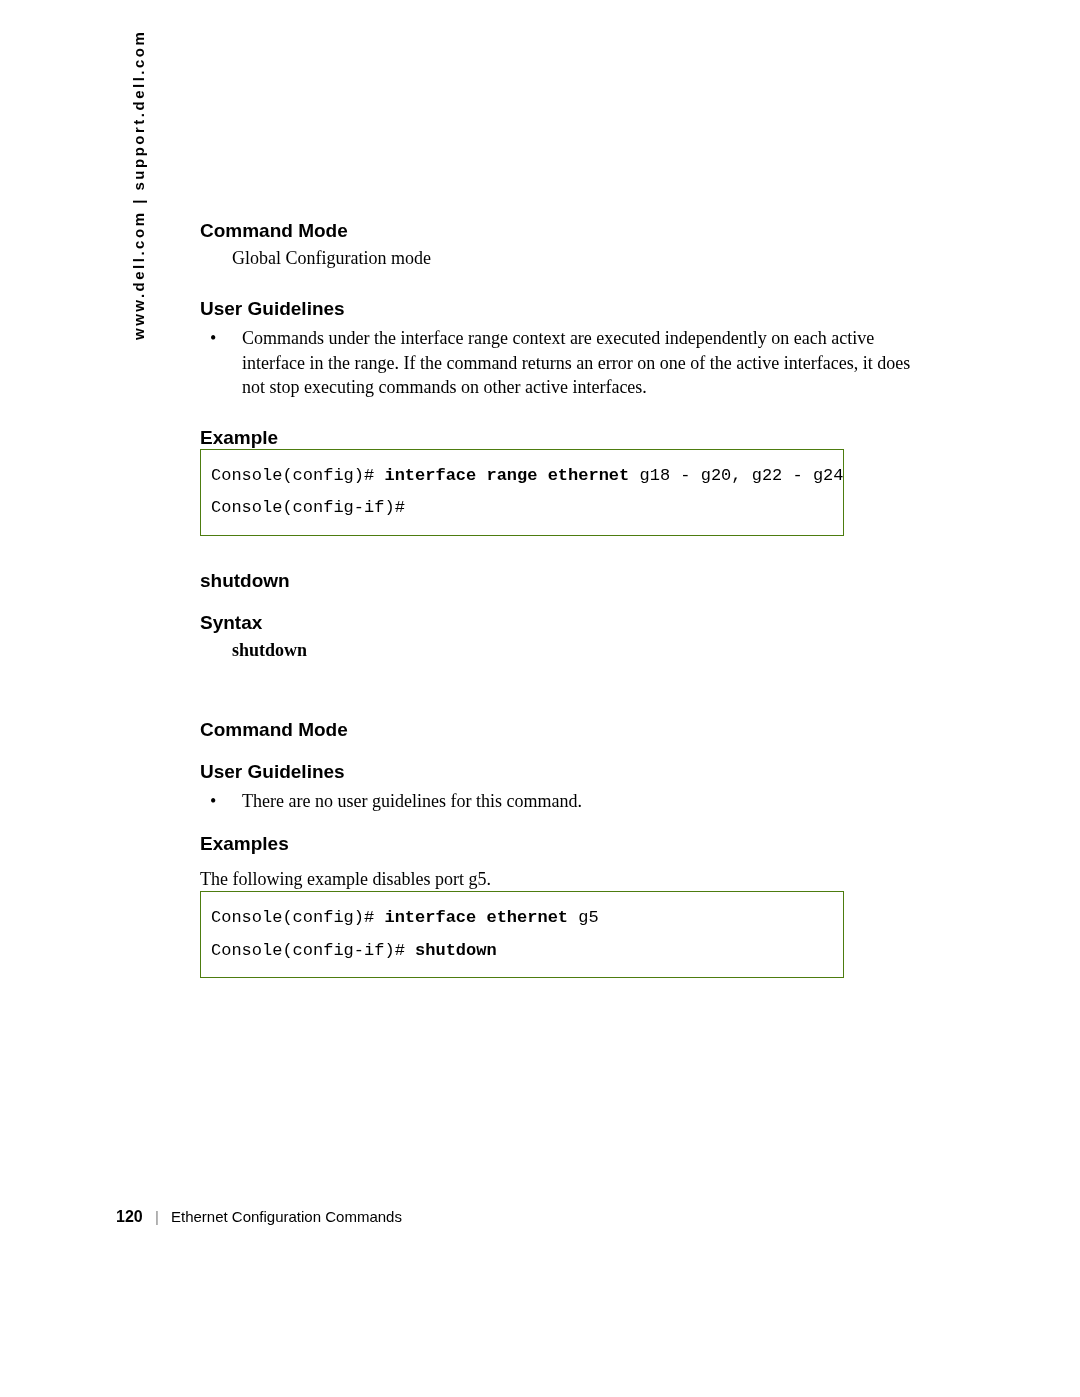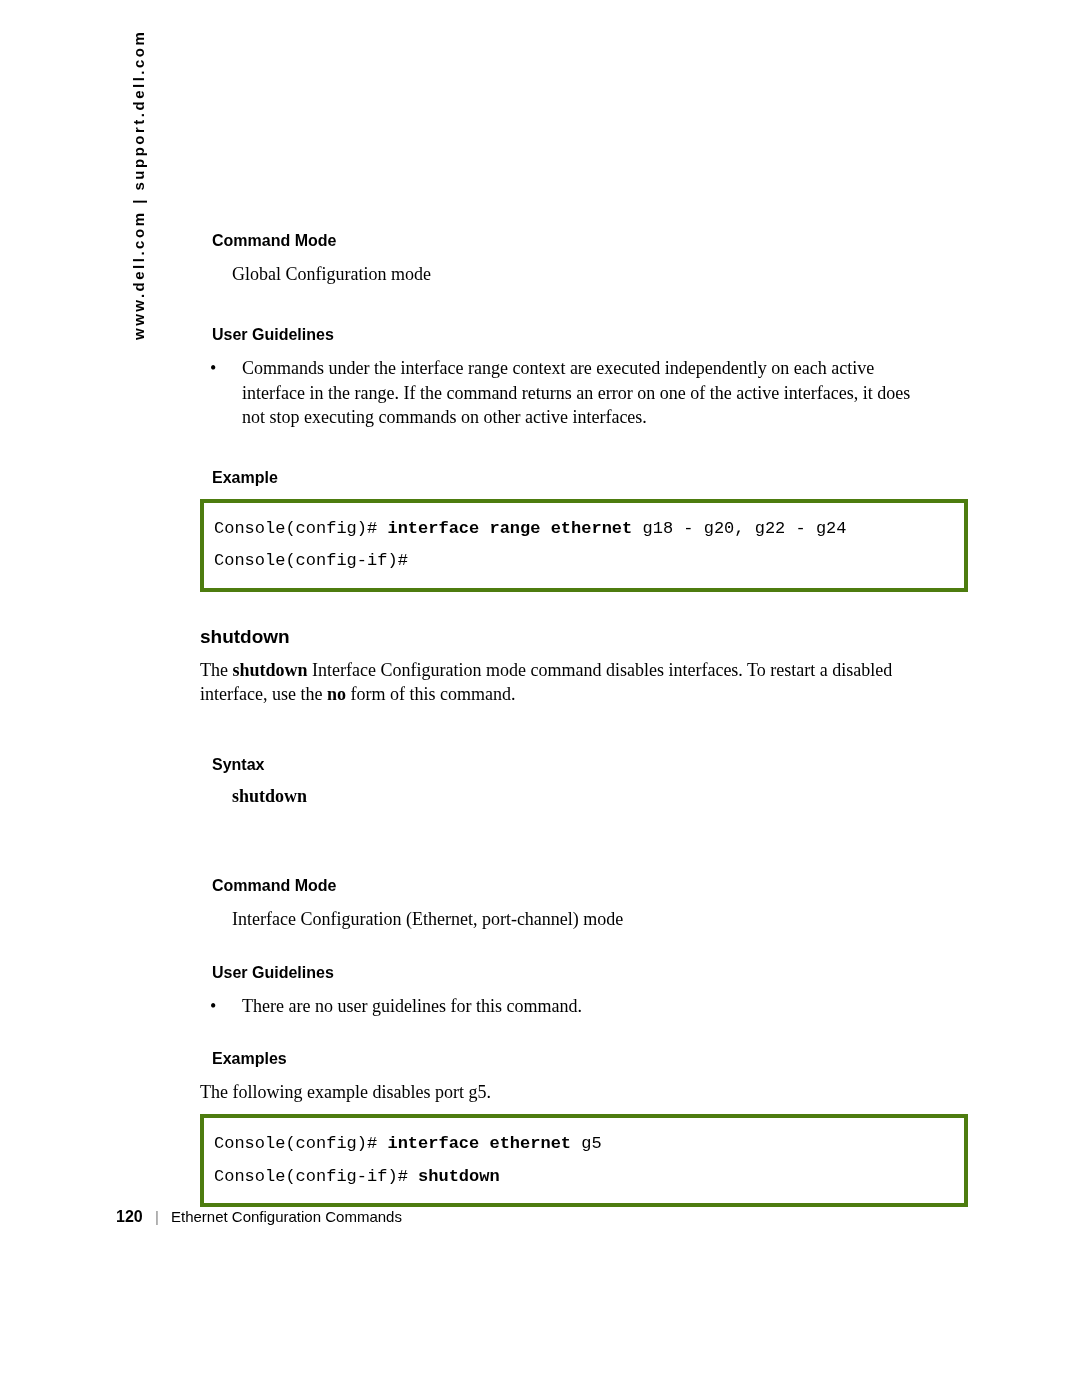--- a/index.html
+++ b/index.html
@@ -33,22 +33,22 @@
   }
   .content {
     position: absolute;
     left: 200px;
     top: 220px;
     width: 720px;
   }
   .h-sub {
     font-family: Arial, Helvetica, sans-serif;
     font-weight: bold;
-    font-size: 16px;
-    margin: 12px;
+    font-size: 19px;
+    margin: 0;
   }
   .body-text {
     font-family: Georgia, 'Times New Roman', serif;
     font-size: 18px;
     line-height: 1.35;
     margin: 4px 0 0 0;
   }
   .indent {
     margin-left: 32px;
   }
@@ -64,29 +64,28 @@
     padding-left: 10px;
     font-size: 18px;
     line-height: 1.35;
   }
   .bullet-text {
     flex: 1;
     font-size: 18px;
     line-height: 1.35;
   }
   .code-box {
-    border: 4px solid #4d7c0f;
+    border: 1px solid #4d7c0f;
     padding: 10px 10px;
     font-family: 'Courier New', Courier, monospace;
     font-size: 17px;
     line-height: 1.9;
-    margin-top: 10px;
     white-space: pre;
     box-sizing: border-box;
-    width: 768px;
+    width: 644px;
   }
   .code-box .bold { font-weight: bold; }
   .section-title {
     font-family: Arial, Helvetica, sans-serif;
     font-weight: bold;
     font-size: 19px;
     margin: 0;
   }
   .desc-line {
     font-size: 18px;
@@ -142,47 +141,45 @@
 
     <p class="h-sub">Example</p>
 
     <div class="code-box"><span>Console(config)# </span><span class="bold">interface range ethernet</span><span> g18 - g20, g22 - g24</span>
 <span>Console(config-if)#</span></div>
 
     <div style="height:34px;"></div>
 
     <p class="section-title">shutdown</p>
 
-    <p class="desc-line"><span>The </span><span class="b">shutdown</span><span> Interface Configuration mode command disables interfaces. To restart a disabled interface, use the </span><span class="b">no</span><span> form of this command.</span></p>
 
     <div class="spacer-md"></div>
 
     <p class="h-sub">Syntax</p>
     <p class="syntax-item">shutdown</p>
 
     <div class="spacer-md"></div>
 
 
     <div class="spacer-md"></div>
 
     <p class="h-sub">Command Mode</p>
-    <p class="body-text indent">Interface Configuration (Ethernet, port-channel) mode</p>
 
     <div class="spacer-md"></div>
 
     <p class="h-sub">User Guidelines</p>
     <div class="bullet-row">
       <div class="bullet">•</div>
       <div class="bullet-text">There are no user guidelines for this command.</div>
     </div>
 
     <div class="spacer-md"></div>
 
     <p class="h-sub">Examples</p>
-    <p class="body-text" style="margin-top:5px;">The following example disables port g5.</p>
+    <p class="body-text" style="margin-top:12px;">The following example disables port g5.</p>
 
     <div class="code-box"><span>Console(config)# </span><span class="bold">interface ethernet</span><span> g5</span>
 <span>Console(config-if)# </span><span class="bold">shutdown</span></div>
 
   </div>
 
   <div class="footer">
     <span class="pg">120</span>
     <span class="sep">|</span>
     <span>Ethernet Configuration Commands</span>

